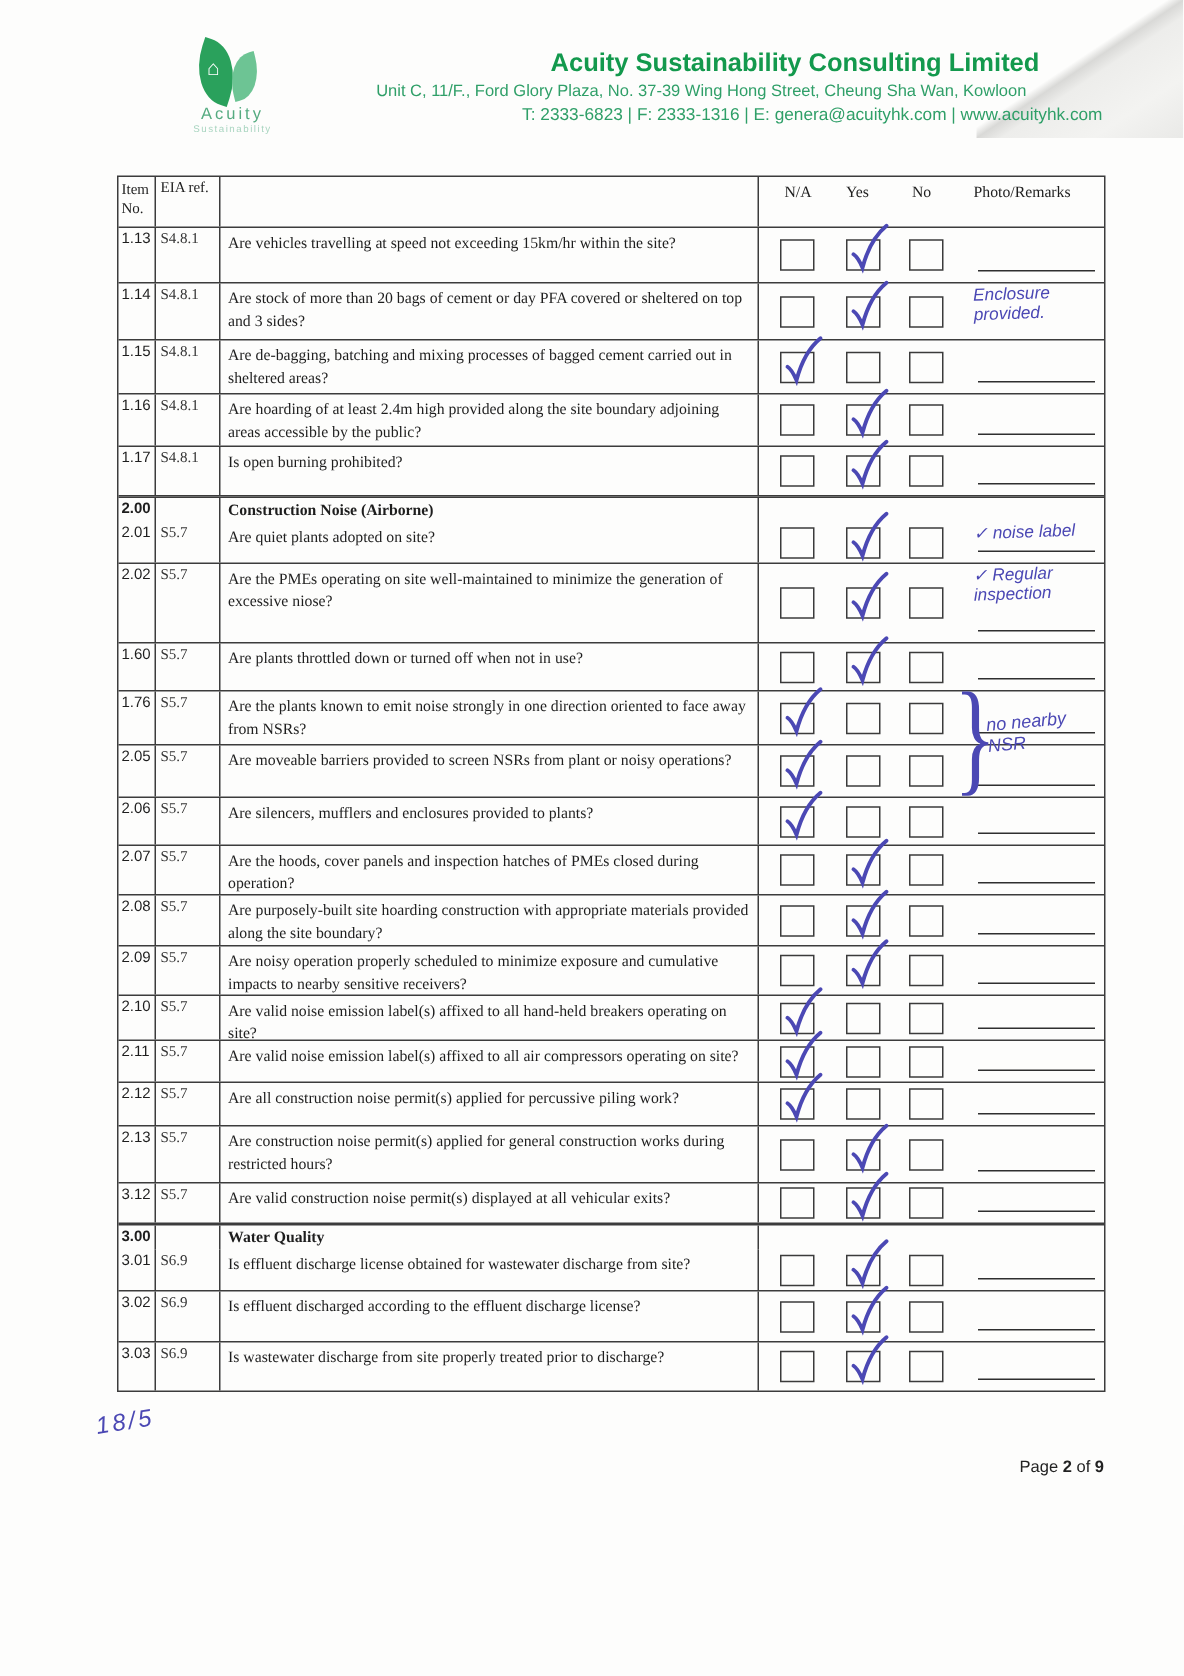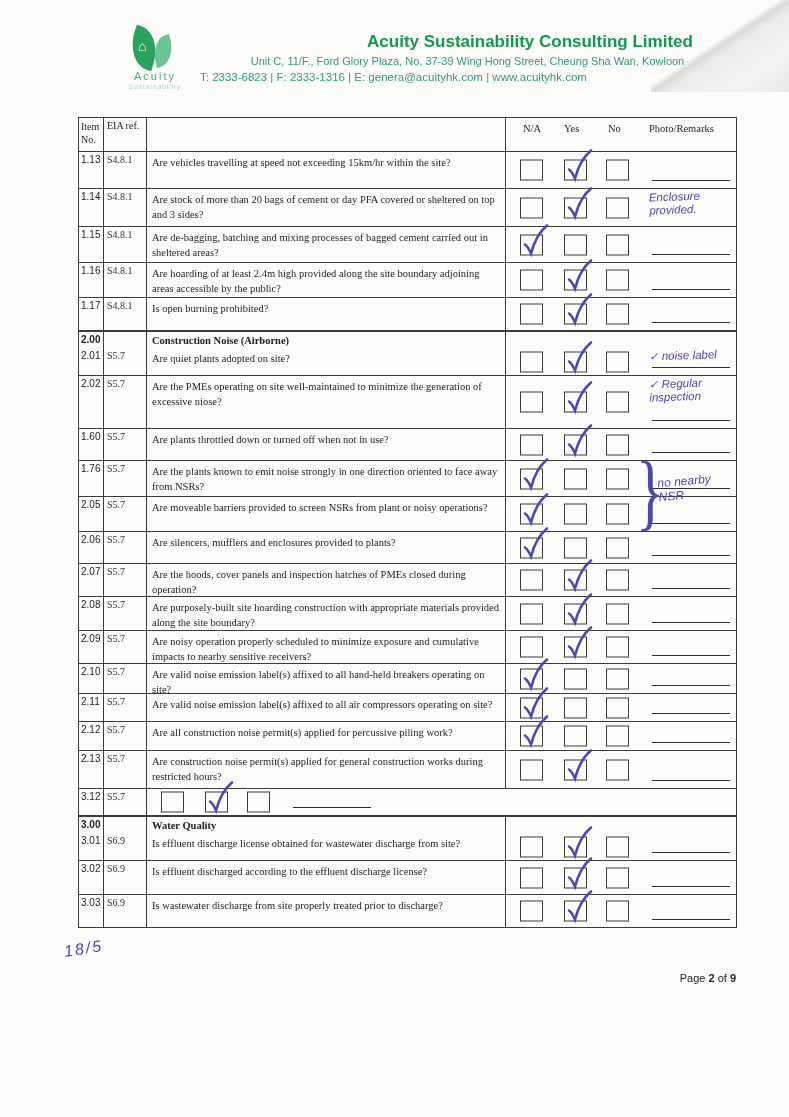--- a/index.html
+++ b/index.html
@@ -22,21 +22,21 @@
   }
   
   .logo{position:absolute;left:112px;top:26px;width:86px;height:66px;}
   .leaf-big{position:absolute;left:18px;top:2px;width:28px;height:40px;background:#2aa15c;border-radius:0 85% 0 85%;transform:rotate(18deg);}
   .leaf-small{position:absolute;left:41px;top:10px;width:20px;height:30px;background:#6dc494;border-radius:85% 0 85% 0;transform:rotate(-14deg);}
   .house{position:absolute;left:26px;top:14px;color:#fff;font-size:14px;line-height:14px;}
   .logo-brand{position:absolute;top:44px;left:0;width:86px;text-align:center;font-family:"Liberation Sans",sans-serif;font-size:11px;letter-spacing:2px;color:#55ab80;}
   .logo-sub{position:absolute;top:57px;left:0;width:86px;text-align:center;font-family:"Liberation Sans",sans-serif;font-size:6.5px;letter-spacing:1px;color:#a9d5c0;}
   .company-name{position:absolute;top:32px;left:330px;width:400px;text-align:center;font-family:"Liberation Sans",sans-serif;font-weight:bold;font-size:17px;color:var(--green-dark);}
   .company-address{position:absolute;top:55px;left:200px;width:535px;text-align:center;font-family:"Liberation Sans",sans-serif;font-size:11px;color:var(--green-mid);}
-  .company-contact{position:absolute;top:71px;left:200px;width:535px;text-align:left;font-family:"Liberation Sans",sans-serif;font-size:11.5px;color:var(--green-mid);}
+  .company-contact{position:absolute;top:71px;left:200px;width:535px;text-align:right;font-family:"Liberation Sans",sans-serif;font-size:11.5px;color:var(--green-mid);}
   .contract-title{position:absolute;top:96px;left:106px;width:590px;font-family:"Liberation Sans",sans-serif;font-weight:bold;font-size:12.5px;color:#0d0d0d;}
   
   .tbl{
     position:absolute;left:78px;top:117px;width:659px;
     border:1px solid var(--line);
     font-size:10.5px;
   }
   .t-row{display:flex;border-bottom:1px solid var(--line);position:relative;}
   .t-row:last-child{border-bottom:none;}
   .t-row.section{border-top:1px solid var(--line);border-bottom:none;}
@@ -472,20 +472,21 @@
       <span class="box b-no">
         
       </span>
       <span class="remark-line"></span>
       <div class="remark-hw"></div>
     </div>
   </div>
         <div class="t-row" style="height: 27px;">
     <div class="c-item">3.12</div>
     <div class="c-ref">S5.7</div>
+    <div class="c-q">Are valid construction noise permit(s) displayed at all vehicular exits?</div>
     <div class="c-checks">
       <span class="box b-na">
         
       </span>
       <span class="box b-yes">
         <svg class="tick" viewBox="0 0 30 36">
                 <path d="M6 22 Q9 24 12 31 Q17 12 28 3"></path>
               </svg>
       </span>
       <span class="box b-no">

